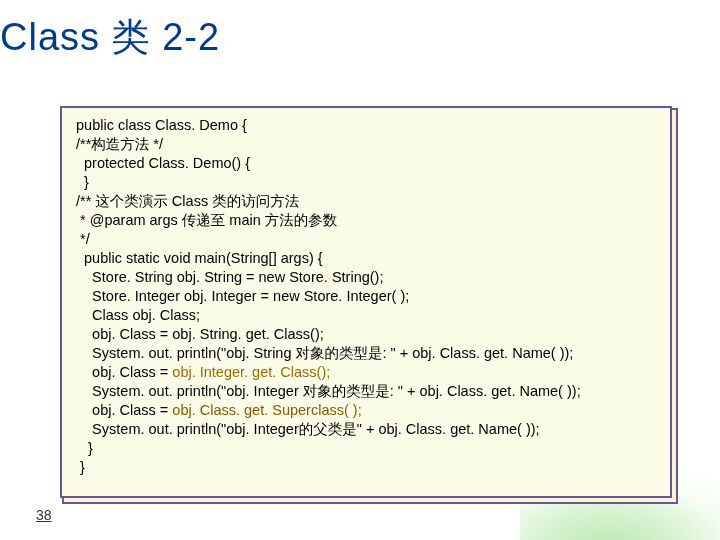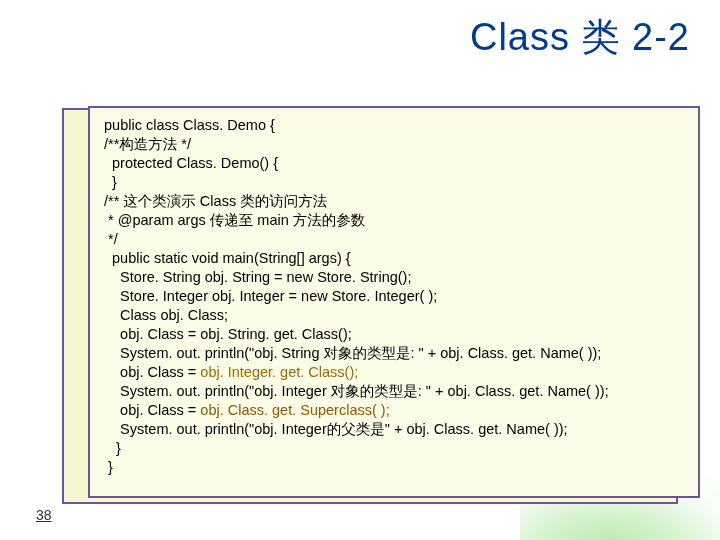--- a/index.html
+++ b/index.html
@@ -24,21 +24,20 @@
       rgba(190, 235, 180, 0.6) 40%,
       rgba(210, 245, 200, 0.2) 70%,
       rgba(255,255,255,0) 100%);
     z-index: 0;
   }
   .title {
     position: absolute;
     top: 12px;
     left: 0;
     right: 30px;
-    text-align: right;
     font-size: 38px;
     font-weight: 400;
     color: #003b8f;
     font-family: Arial, "Microsoft YaHei", sans-serif;
     letter-spacing: 1px;
   }
   .code-box-outer {
     position: absolute;
     left: 62px;
     top: 108px;
@@ -52,21 +51,20 @@
     position: absolute;
     left: 60px;
     top: 106px;
     width: 612px;
     height: 392px;
     border: 2px solid #6a5599;
     background: #fafce8;
     z-index: 2;
     box-sizing: border-box;
     padding: 8px 12px 8px 14px;
-    margin-left: 28px;
   }
   .code {
     font-family: Arial, "Microsoft YaHei", sans-serif;
     font-size: 14.5px;
     line-height: 19px;
     color: #000;
     white-space: pre;
   }
   .hl1 { color: #9e6b00; } 
   .hl2 { color: #8a5a00; } 

